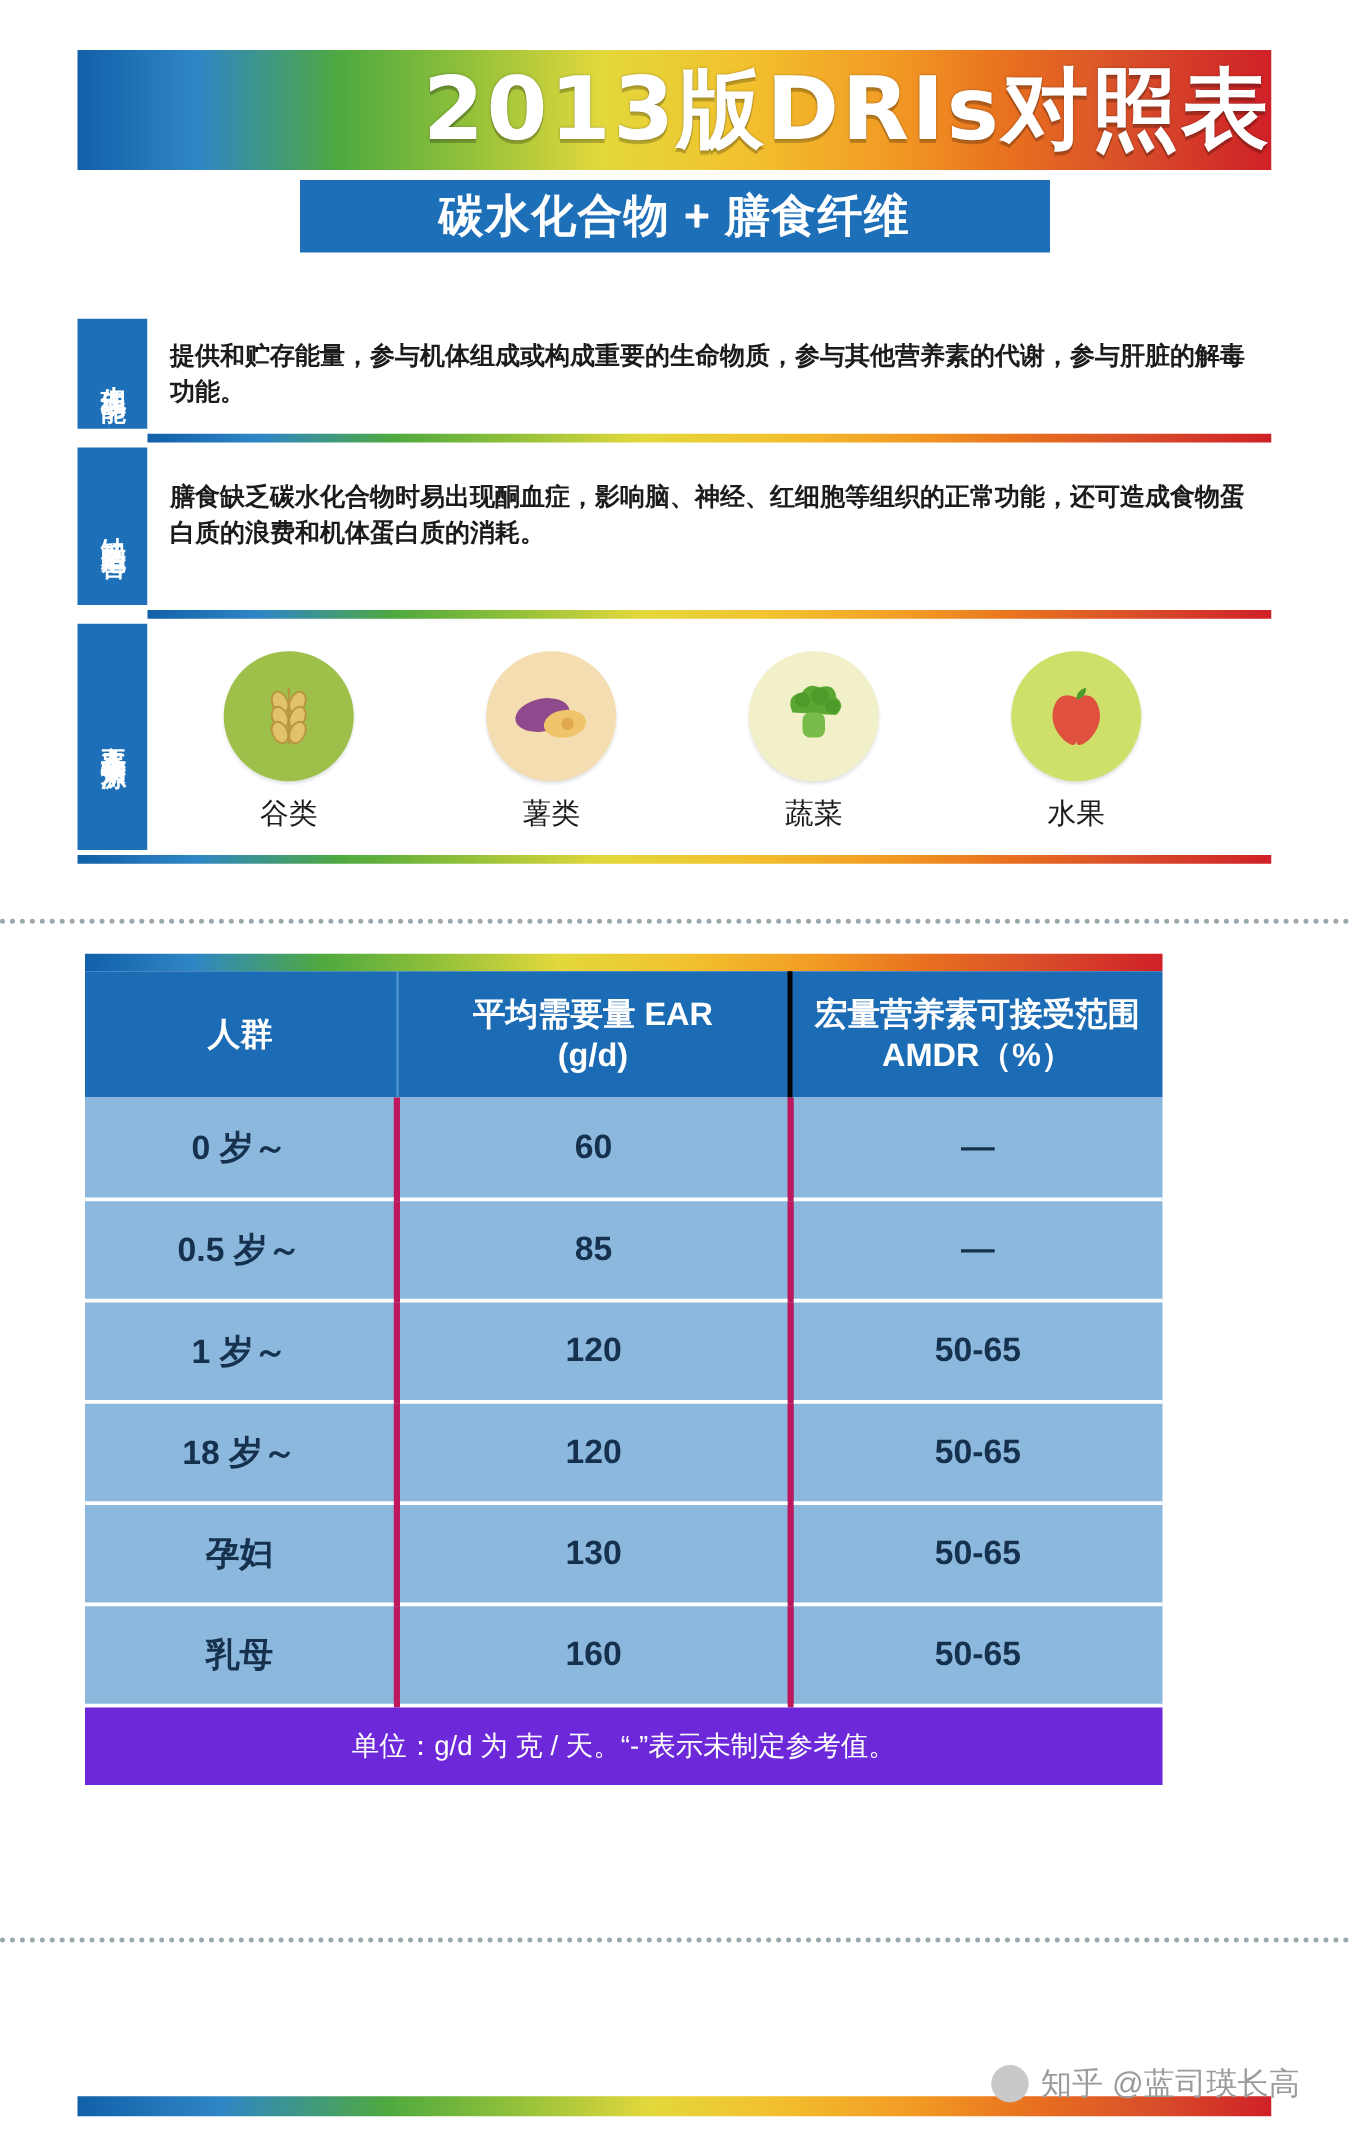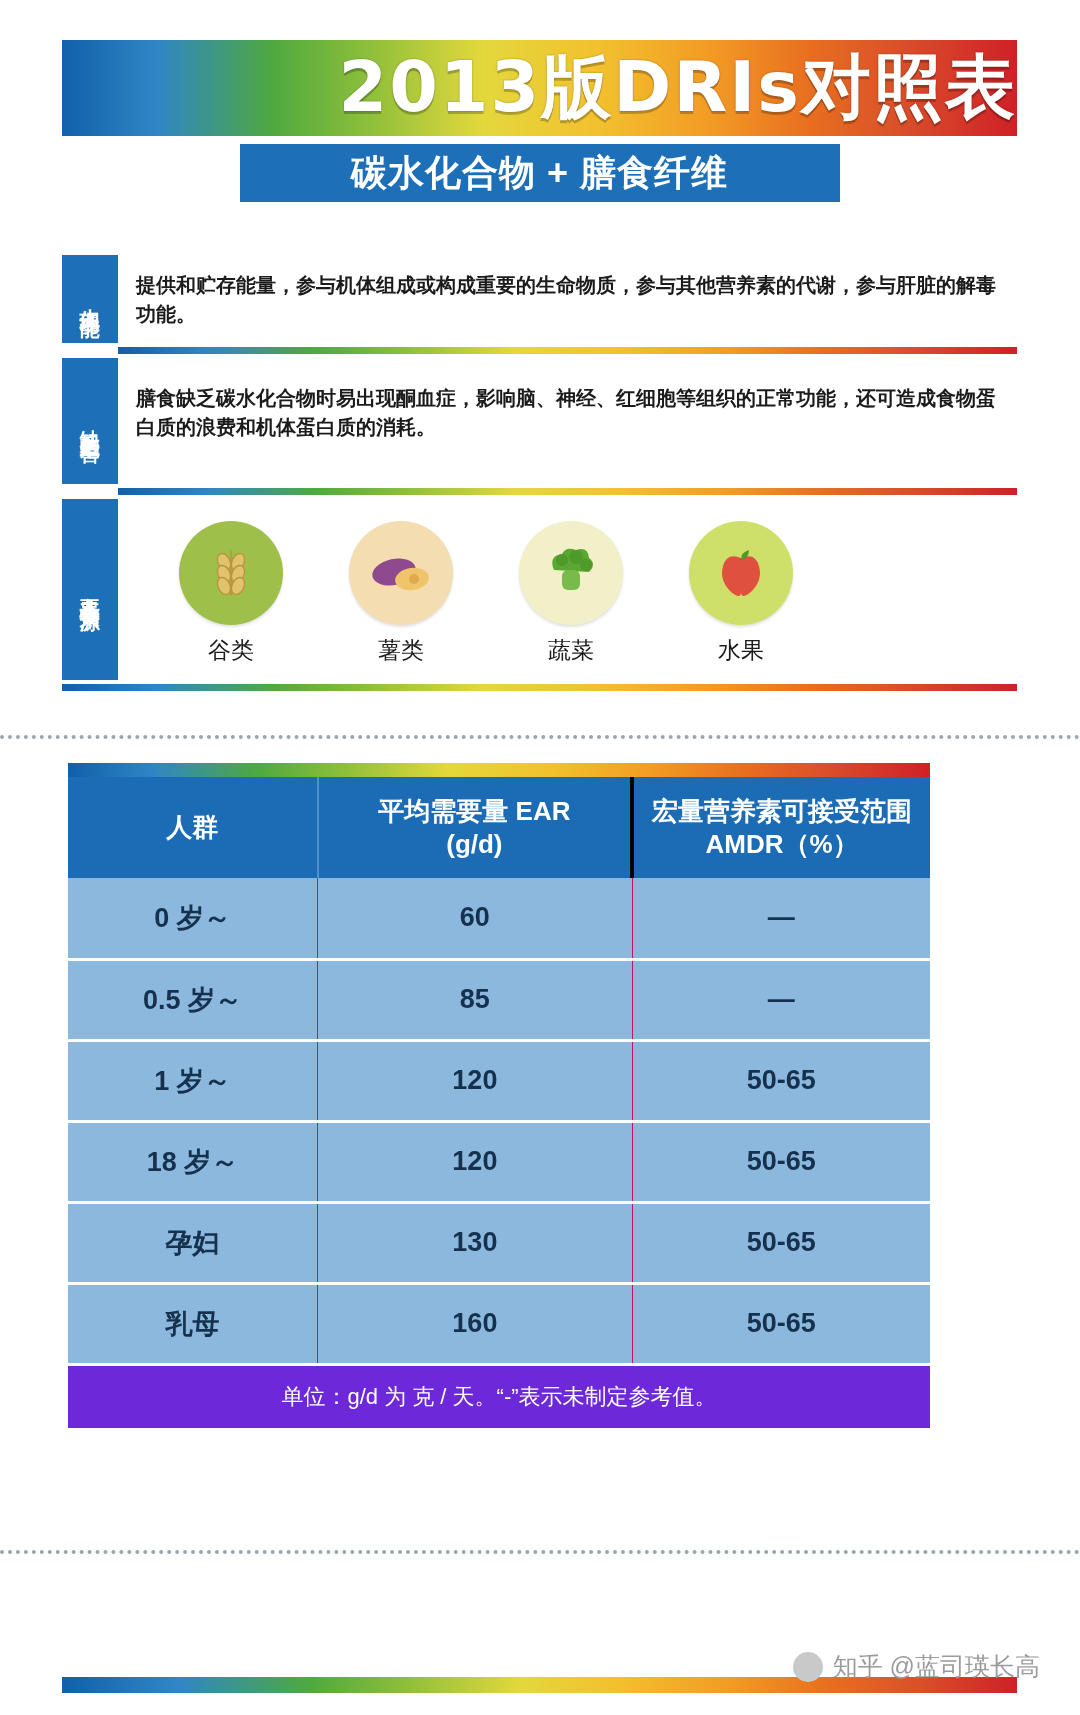--- a/index.html
+++ b/index.html
@@ -107,20 +107,21 @@
       #d94f2a 88%, #cf2027 100%);
   }
   .row-underline.full { margin-left: 0; }
 
   
   .food-body {
     display: flex;
     align-items: flex-end;
     padding: 22px 10px 14px 28px;
     background: #ffffff;
+    gap: 40px;
   }
   .food-item {
     width: 170px;
     text-align: center;
   }
   .food-circle {
     width: 104px; height: 104px;
     border-radius: 50%;
     margin: 0 auto 10px auto;
     display: flex;
@@ -171,21 +172,21 @@
   table.dri th.c1 { width: 300px; border-left: 2px solid #4e92cb; }
   table.dri th.c2 { width: 284px; border-left: 4px solid #000000; }
   table.dri td {
     background: #8cb8de;
     color: #15314d;
     font-size: 27px;
     font-weight: bold;
     text-align: center;
     height: 81px;
     border-bottom: 3px solid #ffffff;
-    border-right: 1px solid #be185d;
+    border-right: 5px solid #be185d;
   }
   table.dri td:last-child { border-right: none; }
   .note-bar {
     background: #6d28d9;
     color: #ffffff;
     font-size: 22px;
     text-align: center;
     padding: 16px 6px;
   }
 

